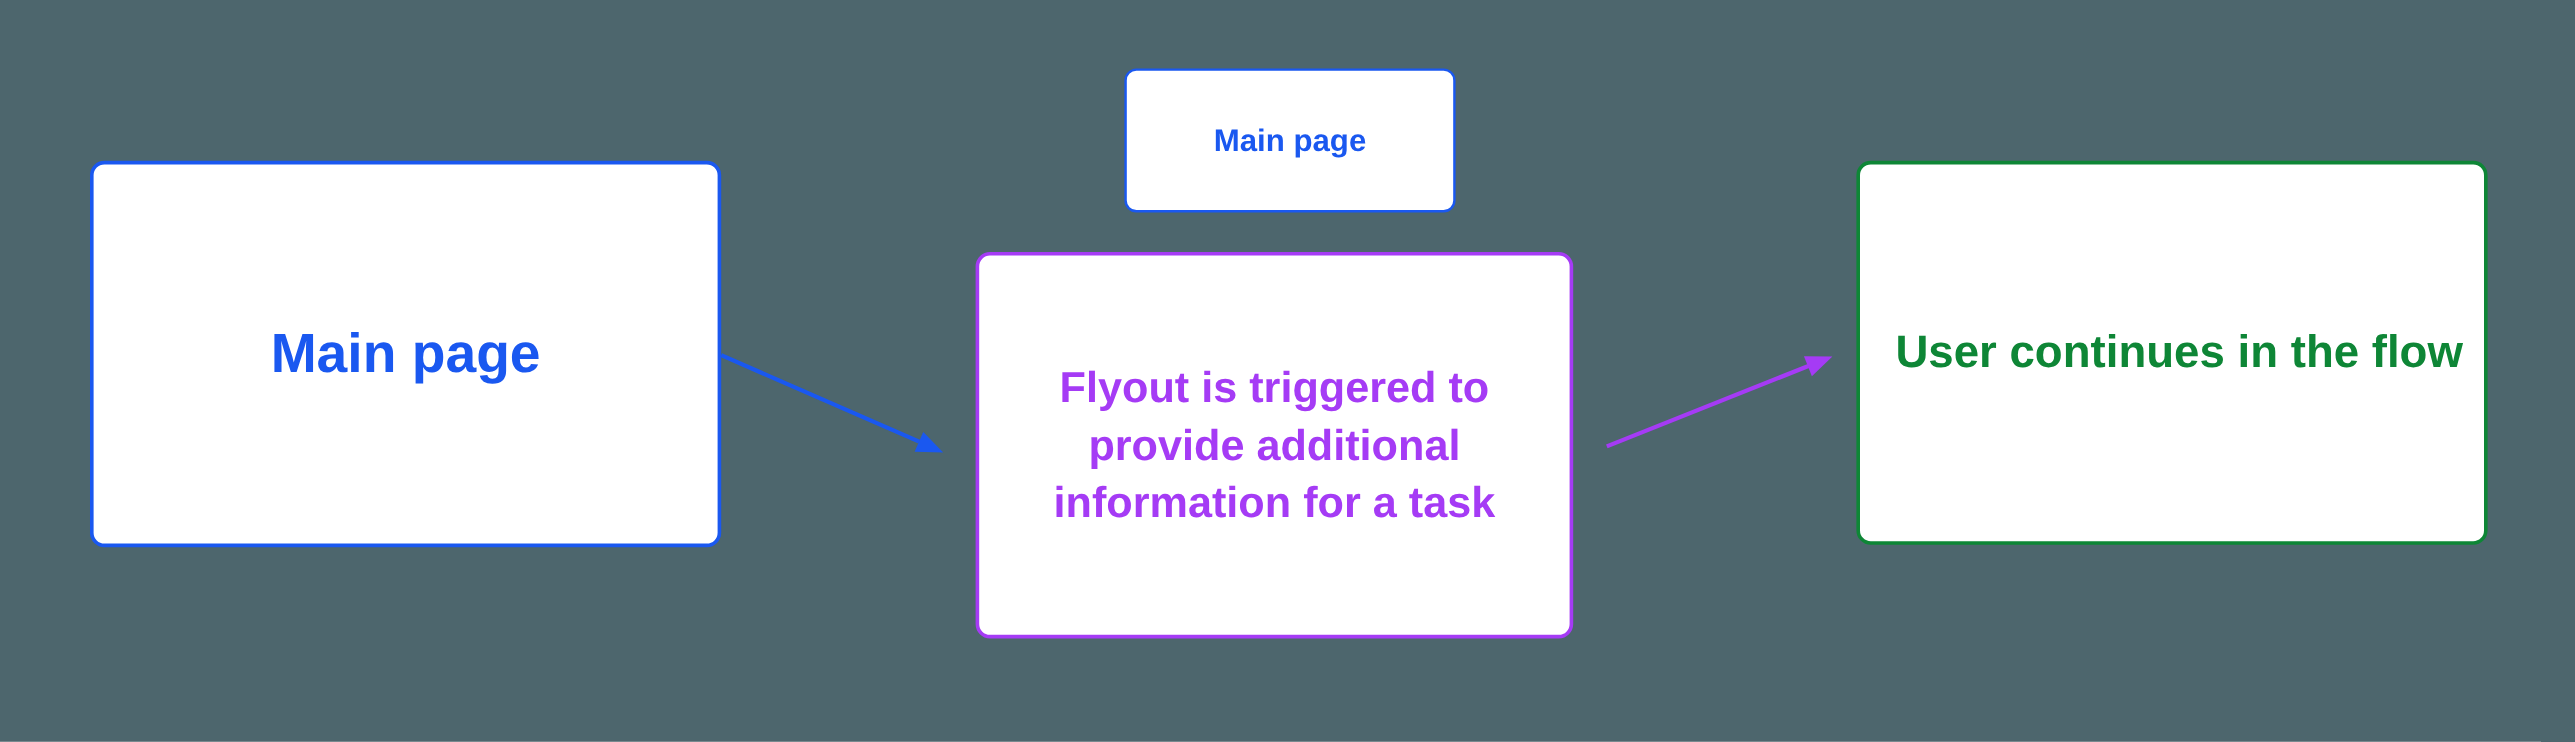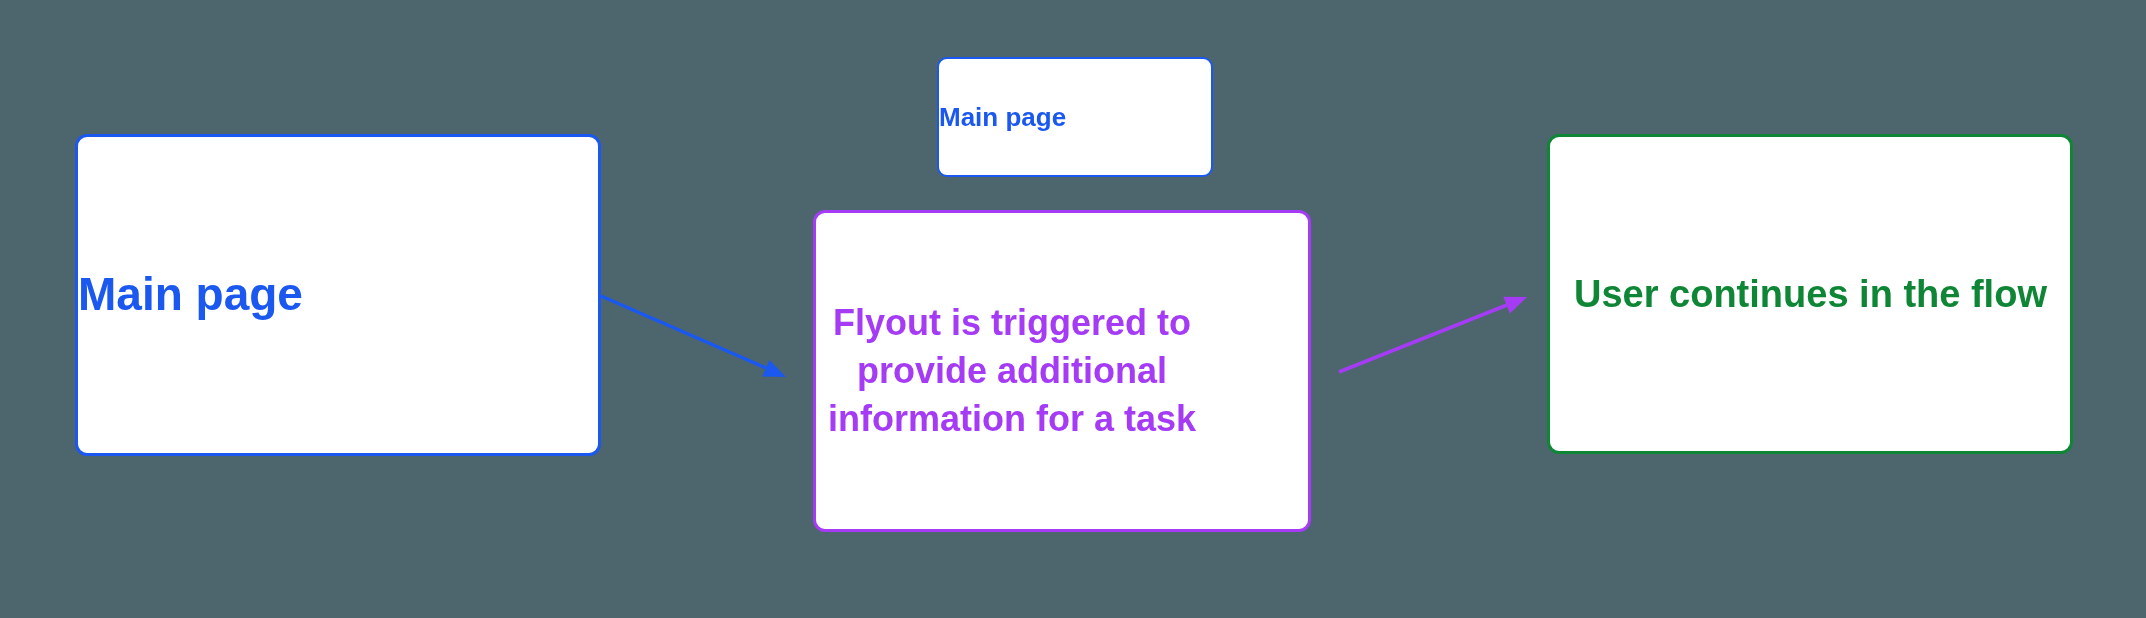--- a/index.html
+++ b/index.html
@@ -36,21 +36,21 @@
   }
   .node {
     position: absolute;
     box-sizing: border-box;
     background: #ffffff;
     border: 3px solid var(--accent);
     border-radius: 12px;
     color: var(--accent);
     display: flex;
     align-items: center;
-    justify-content: flex-start;
+    justify-content: center;
     text-align: center;
     font-weight: 700;
   }
   .node .label {
     white-space: pre-line;
     line-height: 1.33;
   }
   .node-main-left {
     left: 75px;
     top: 134px;

